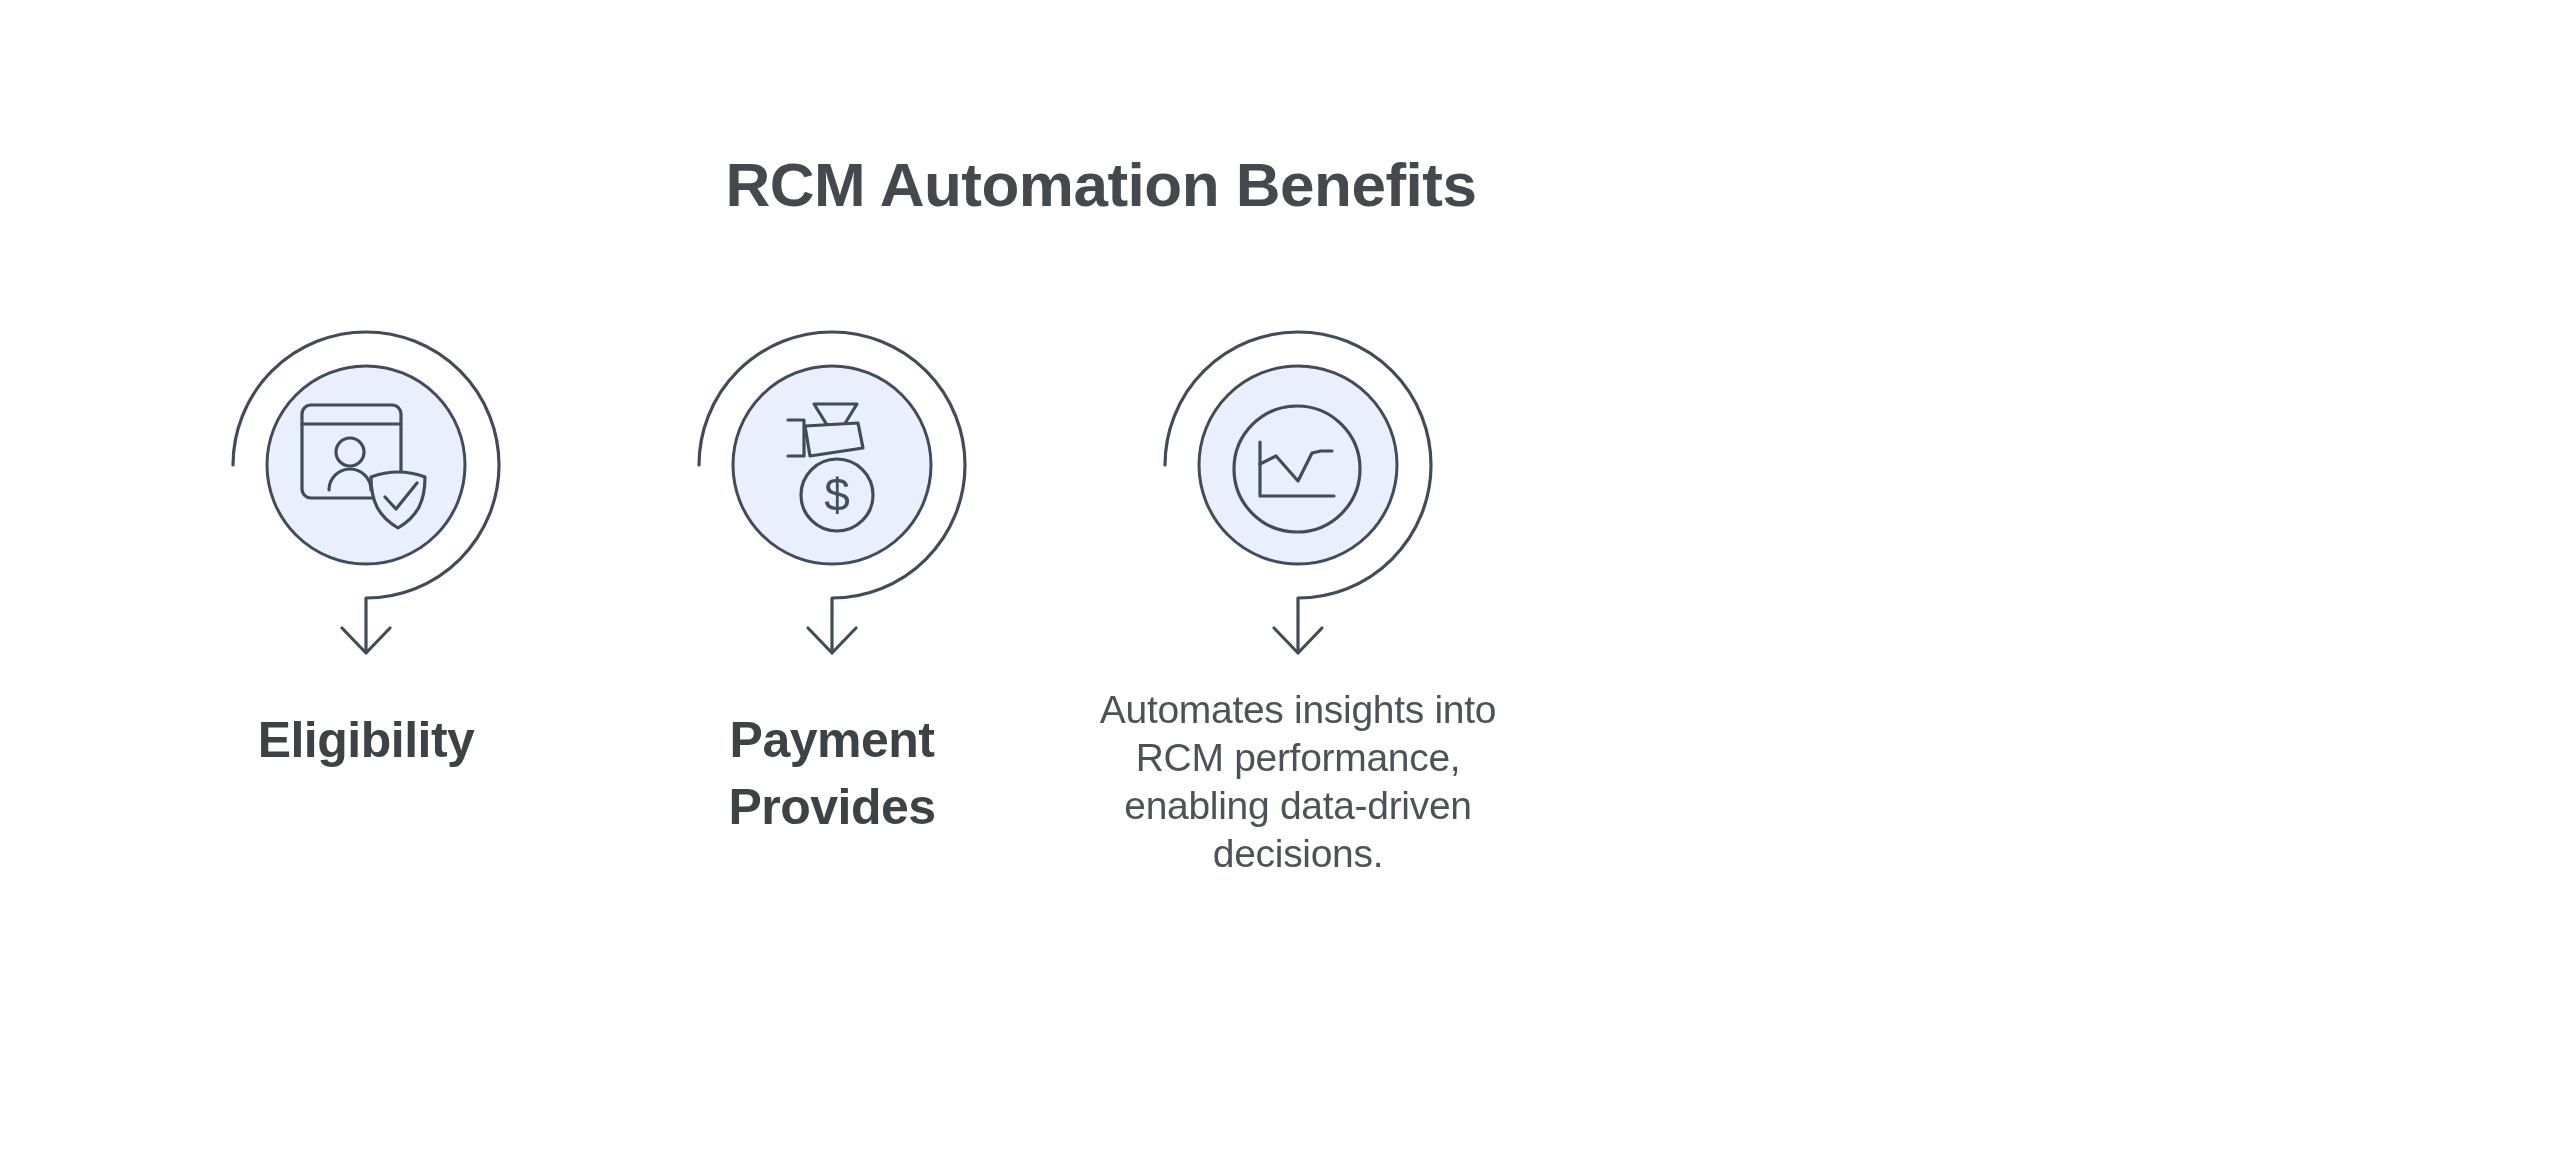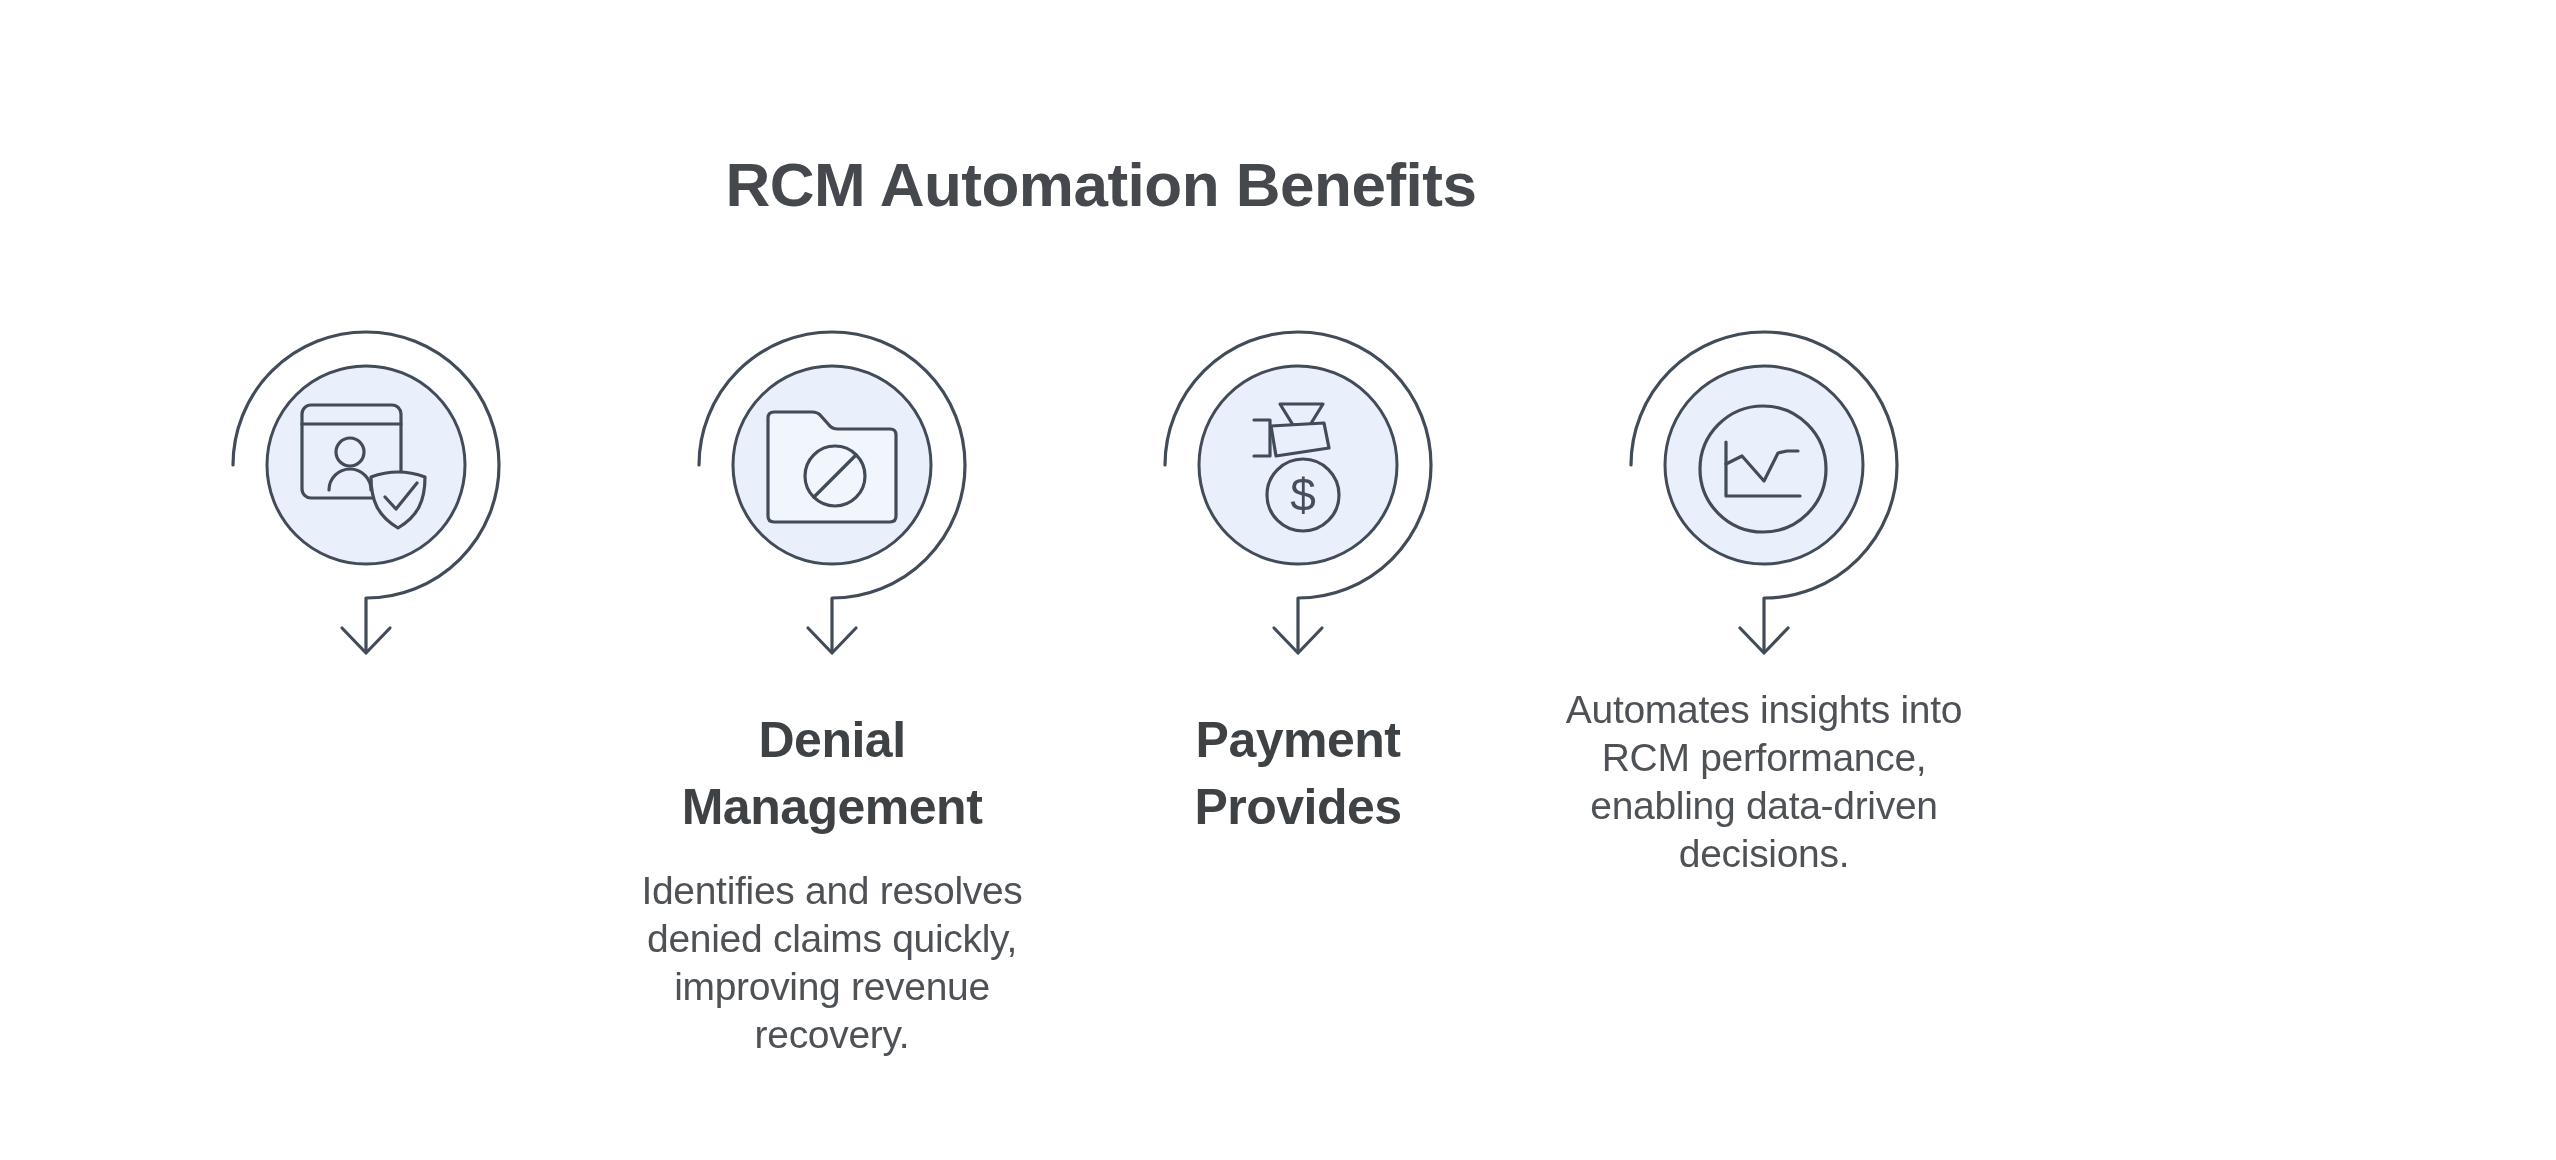--- a/index.html
+++ b/index.html
@@ -111,34 +111,23 @@
       <path class="stroke" d="M 7 135 A 133 133 0 1 1 140 268 L 140 320"></path>
       <path class="stroke" d="M 116 298 L 140 323 L 164 298"></path>
       <circle class="bubble" cx="140" cy="135" r="99"></circle>
       <rect class="stroke" x="76" y="75" width="99" height="93" rx="9"></rect>
       <path class="stroke" d="M 76 94 H 175"></path>
       <circle class="stroke" cx="124" cy="122" r="14"></circle>
       <path class="stroke" d="M 103 160 A 21 21 0 0 1 145 160"></path>
       <path class="fill-bubble" d="M 145 147 Q 172 137 199 147 C 199 171 192 186 172 198 C 152 186 145 171 145 147 Z"></path>
       <path class="stroke" d="M 159 167 L 170 179 L 191 153"></path>
     </svg>
+    <h2 class="col-heading">Eligibility</h2>
   </div>
 
-  <div class="column">
-    <svg class="benefit-icon" viewBox="0 0 280 330">
-      <path class="stroke" d="M 7 135 A 133 133 0 1 1 140 268 L 140 320"></path>
-      <path class="stroke" d="M 116 298 L 140 323 L 164 298"></path>
-      <circle class="bubble" cx="140" cy="135" r="99"></circle>
-      <path class="fill-folder" d="M 82 192 Q 76 192 76 186 V 88 Q 76 82 82 82 H 120 Q 126 82 129 86 L 137 95 Q 140 99 146 99 H 198 Q 204 99 204 105 V 186 Q 204 192 198 192 Z"></path>
-      <circle class="stroke" cx="143" cy="146" r="30"></circle>
-      <path class="stroke" d="M 164 125 L 122 167"></path>
-    </svg>
-    <h2 class="col-heading">Denial Management</h2>
-    <p class="col-desc">Identifies and resolves denied claims quickly, improving revenue recovery.</p>
-  </div>
 
   <div class="column">
     <svg class="benefit-icon" viewBox="0 0 280 330">
       <path class="stroke" d="M 7 135 A 133 133 0 1 1 140 268 L 140 320"></path>
       <path class="stroke" d="M 116 298 L 140 323 L 164 298"></path>
       <circle class="bubble" cx="140" cy="135" r="99"></circle>
       <path class="stroke" d="M 112 90 H 96 M 112 90 V 126 M 112 126 H 96"></path>
       <path class="fill-bubble" d="M 122 74 L 165 74 L 152 95 L 135 95 Z"></path>
       <path class="fill-bubble" d="M 113 96 L 166 93 L 171 118 L 118 126 Z"></path>
       <circle class="fill-bubble" cx="145" cy="165" r="36"></circle>

